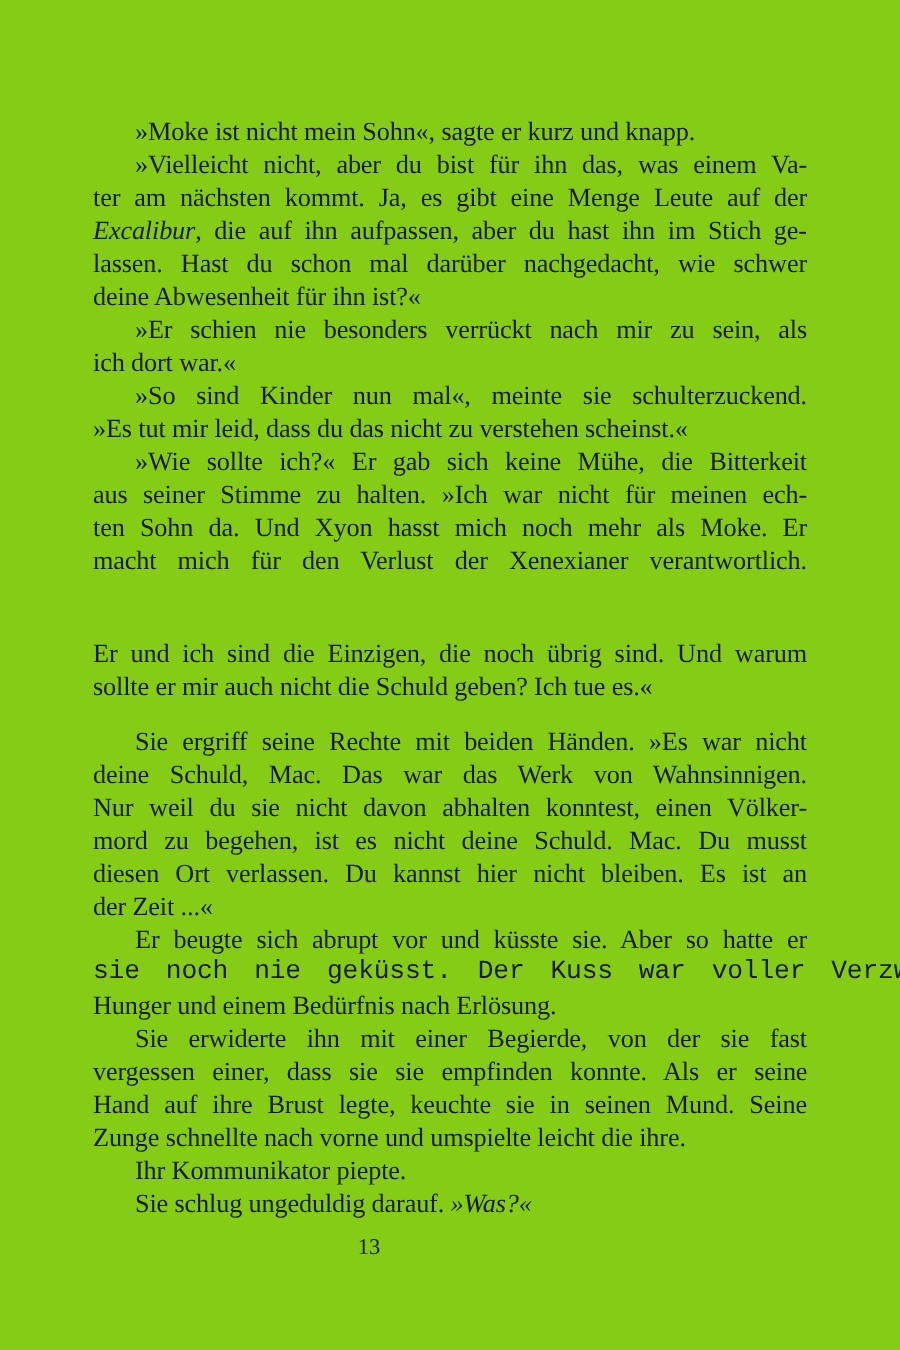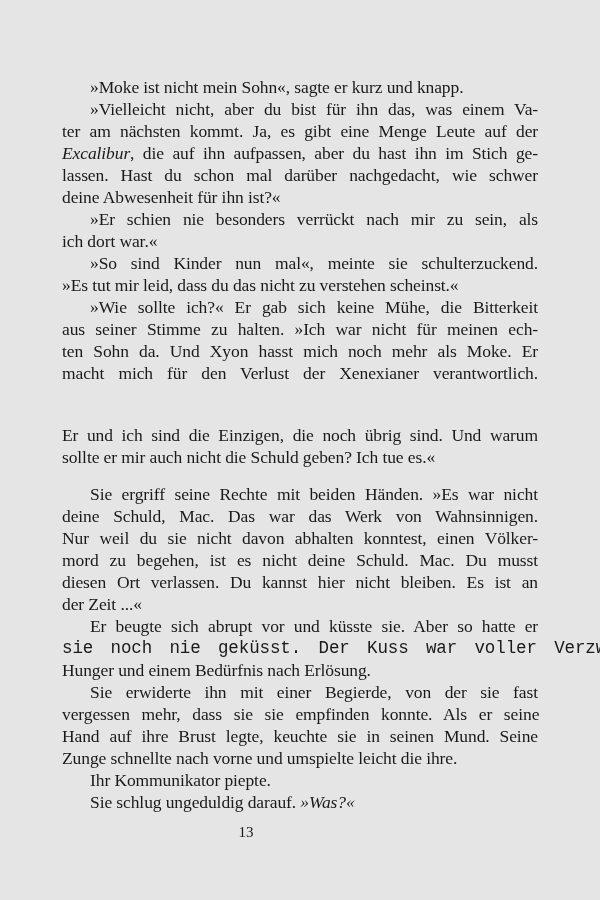--- a/index.html
+++ b/index.html
@@ -11,21 +11,21 @@
     height: 900px;
     background: #ffffff;
     position: relative;
     overflow: hidden;
     font-family: "Liberation Serif", "DejaVu Serif", serif;
     color: #1a1a1a;
   }
   .page {
     position: absolute;
     inset: 0;
-    background: #e5e5e5;
+    background: #84cc16;
   }
   .text-block {
     position: absolute;
     left: 62px;
     top: 76px;
     width: 476px;
   }
   .para {
     margin: 0;
     padding: 0;
@@ -94,21 +94,21 @@
         <div class="line" style="word-spacing: 6.51px;"><span>diesen Ort verlassen. Du kannst hier nicht bleiben. Es ist an</span></div>
         <div class="line"><span>der Zeit ...«</span></div>
       </div>
       <div class="para">
         <div class="line first" style="word-spacing: 5.03px;"><span>Er beugte sich abrupt vor und küsste sie. Aber so hatte er</span></div>
         <div class="line" style="word-spacing: 6.91px; font-family: Liberation Mono, monospace;"><span>sie noch nie geküsst. Der Kuss war voller Verzweiflung und</span></div>
         <div class="line"><span>Hunger und einem Bedürfnis nach Erlösung.</span></div>
       </div>
       <div class="para">
         <div class="line first" style="word-spacing: 9.34px;"><span>Sie erwiderte ihn mit einer Begierde, von der sie fast</span></div>
-        <div class="line" style="word-spacing: 7.42px;"><span>vergessen mehr, dass sie sie empfinden konnte. Als er seine</span></div>
+        <div class="line" style="word-spacing: 7.42px;"><span>vergessen einer, dass sie sie empfinden konnte. Als er seine</span></div>
         <div class="line" style="word-spacing: 5.72px;"><span>Hand auf ihre Brust legte, keuchte sie in seinen Mund. Seine</span></div>
         <div class="line"><span>Zunge schnellte nach vorne und umspielte leicht die ihre.</span></div>
       </div>
       <div class="para">
         <div class="line first"><span>Ihr Kommunikator piepte.</span></div>
       </div>
       <div class="para">
         <div class="line first"><span>Sie schlug ungeduldig darauf. </span><span class="it">»Was?«</span></div>
       </div>
     </div>

